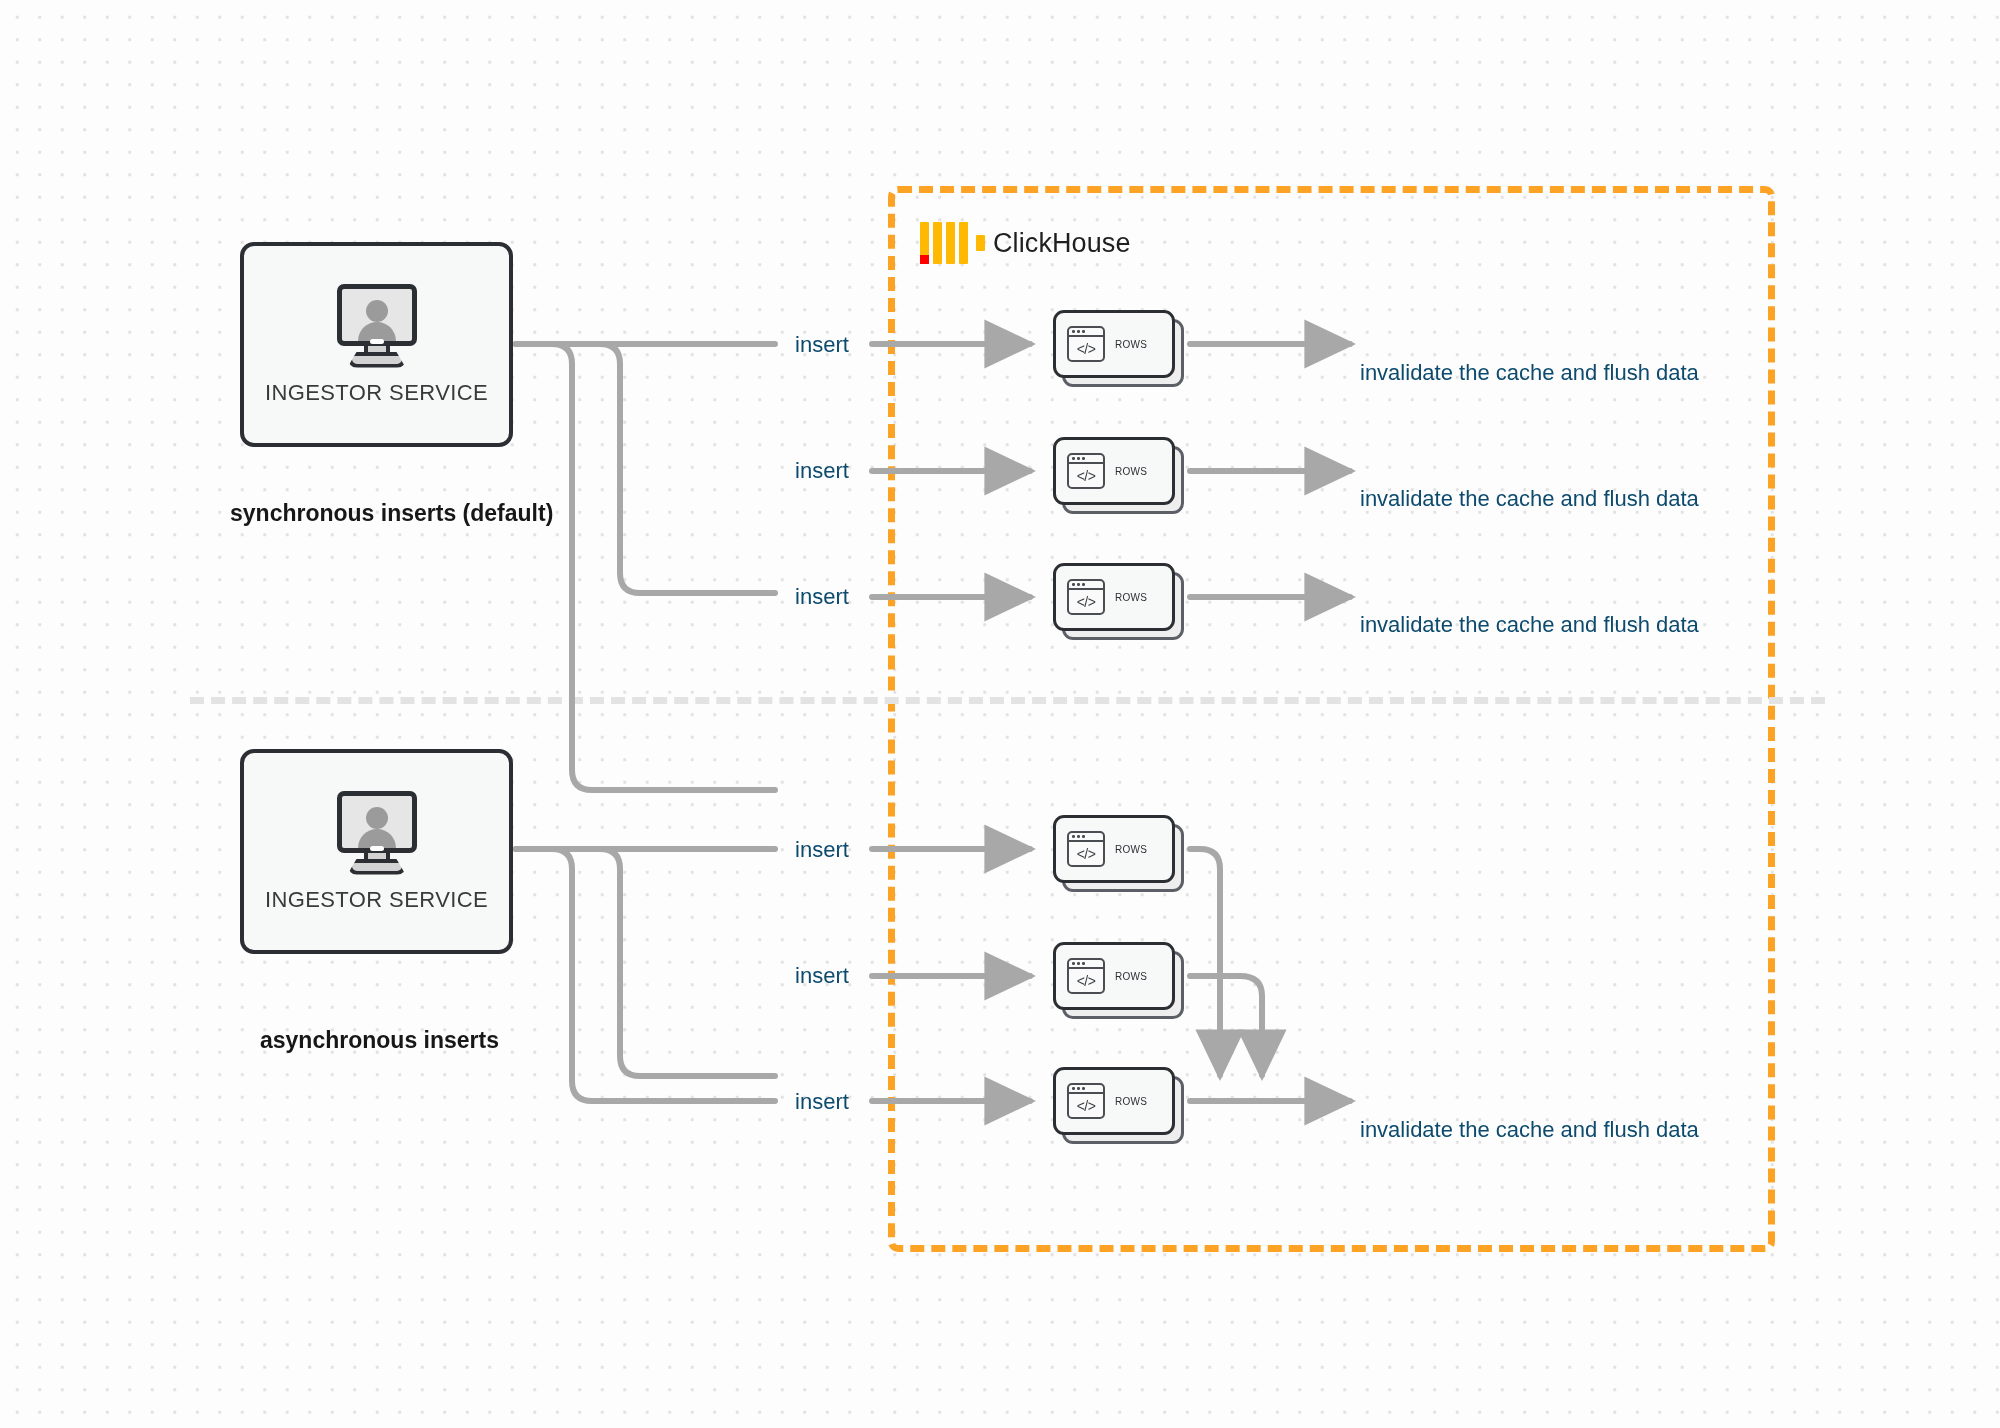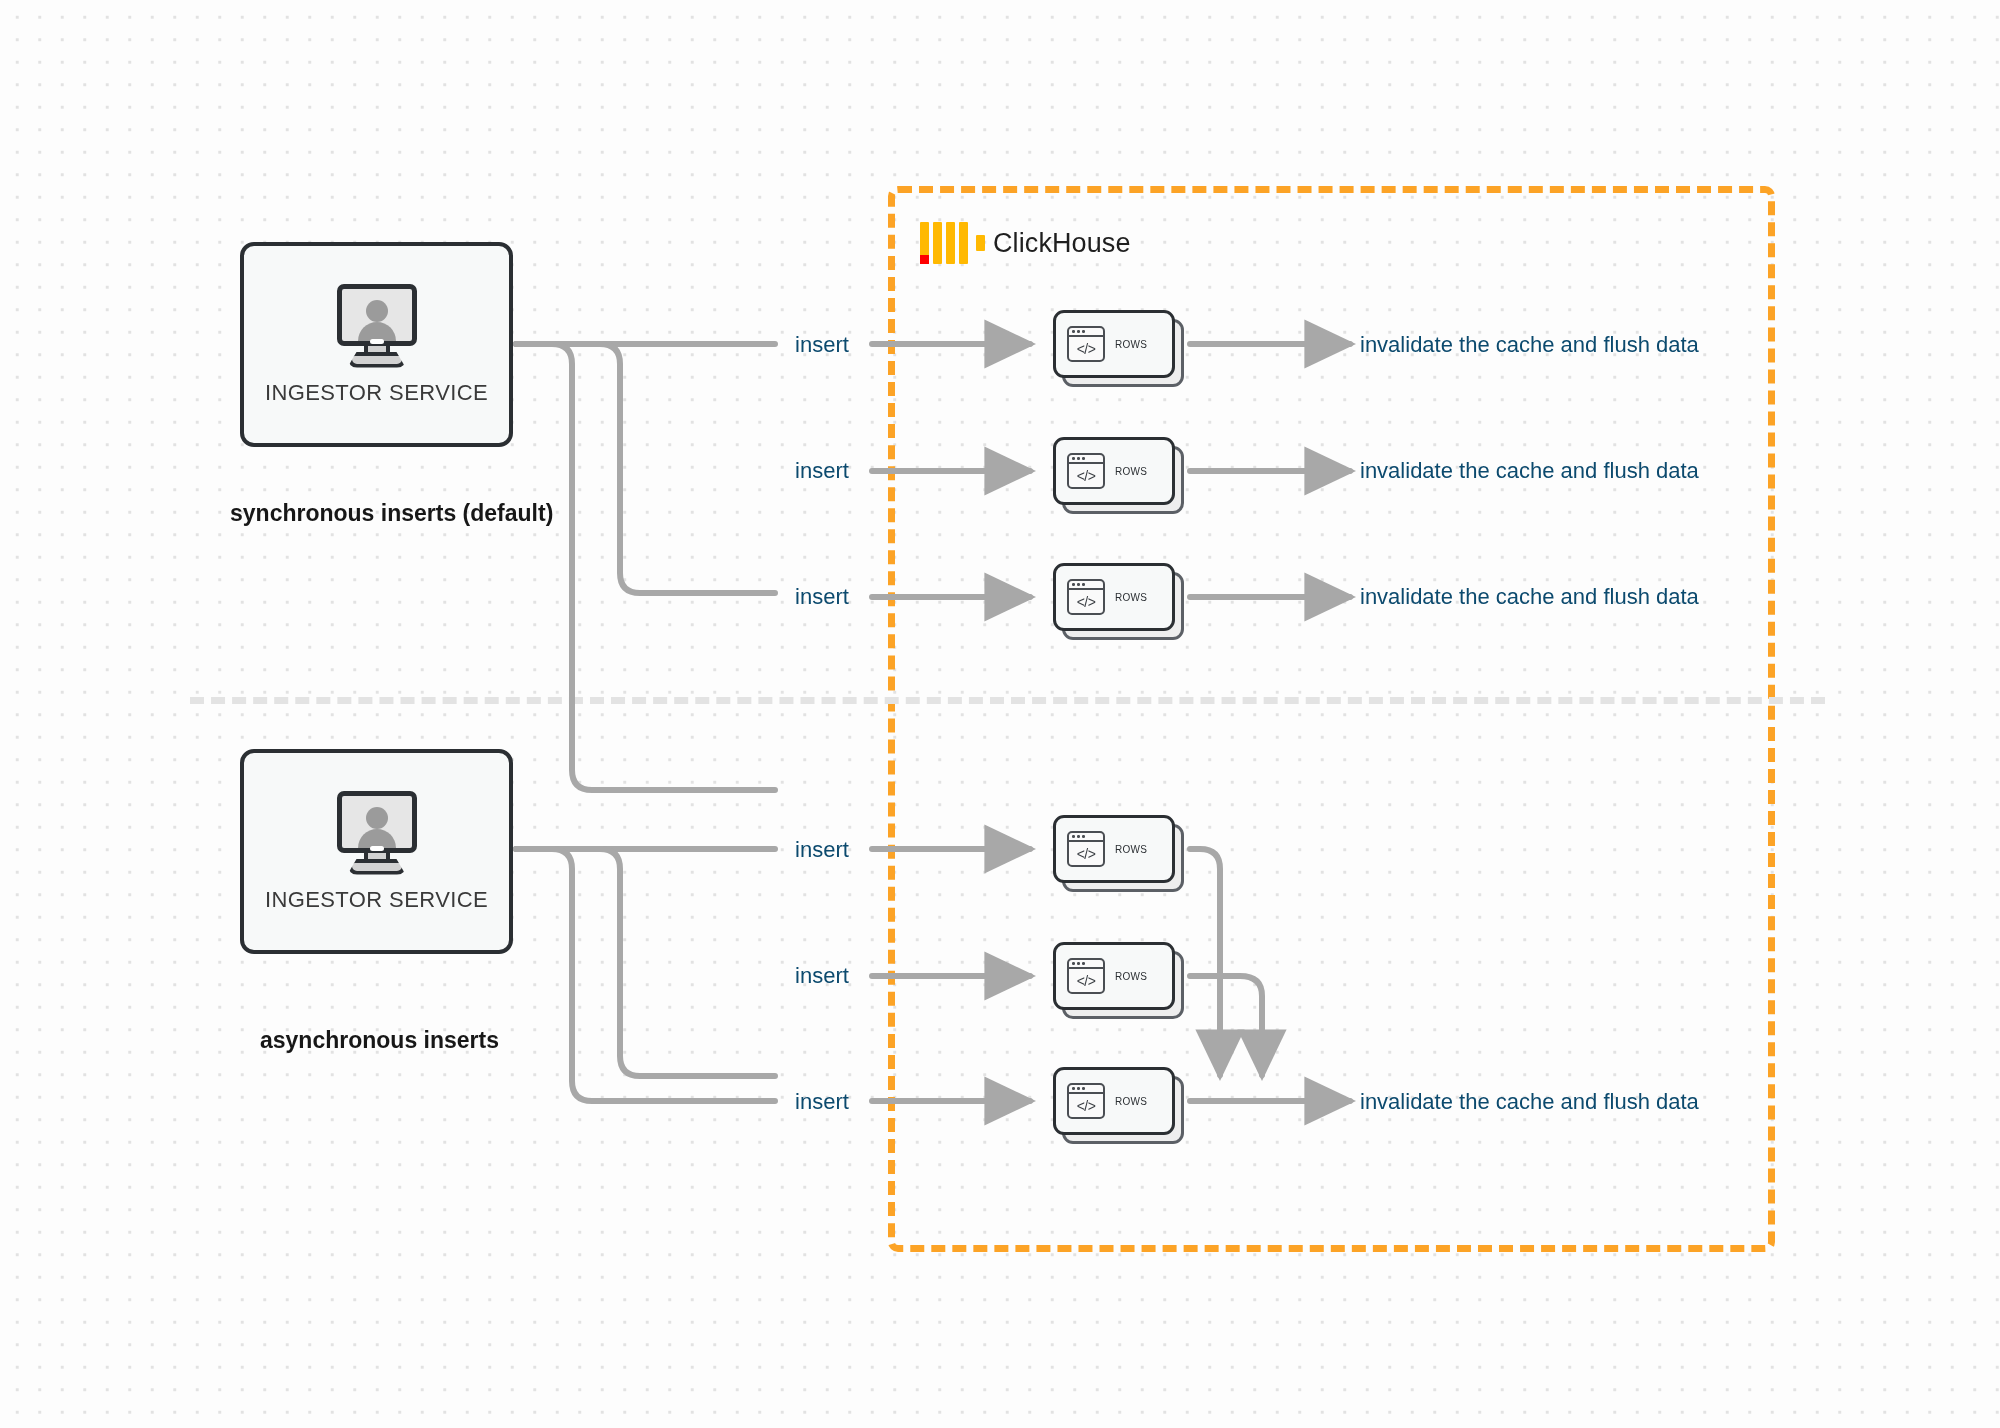--- a/index.html
+++ b/index.html
@@ -99,21 +99,21 @@
   }
   .code-bar{height:9px;border-bottom:2px solid #4a4e53;display:flex;align-items:center;gap:2.5px;padding-left:3px;box-sizing:border-box;}
   .code-bar i{width:2.6px;height:2.6px;border-radius:50%;background:#4a4e53;display:block;}
   .code-body{flex:1;display:flex;align-items:center;justify-content:center;
     font-size:14px;color:#3b3f44;font-family:"Liberation Sans", sans-serif;letter-spacing:-.5px;}
   .rows-text{font-size:10px;color:#2b2f33;letter-spacing:.3px;}
 
   
   .edge-label{position:absolute;font-size:22px;color:#0c4a6e;white-space:nowrap;}
   .insert-label{transform:translate(-50%,-50%);}
-  .outcome-label{transform:translateY(-50%);}
+  .outcome-label{transform:translateY(-50%);margin-top:28px;}
 </style>
 </head>
 <body>
 
 <div class="canvas">
 
   <div class="ch-box"></div>
 
   <div class="ch-logo-wrap">
     <div class="ch-logo">

